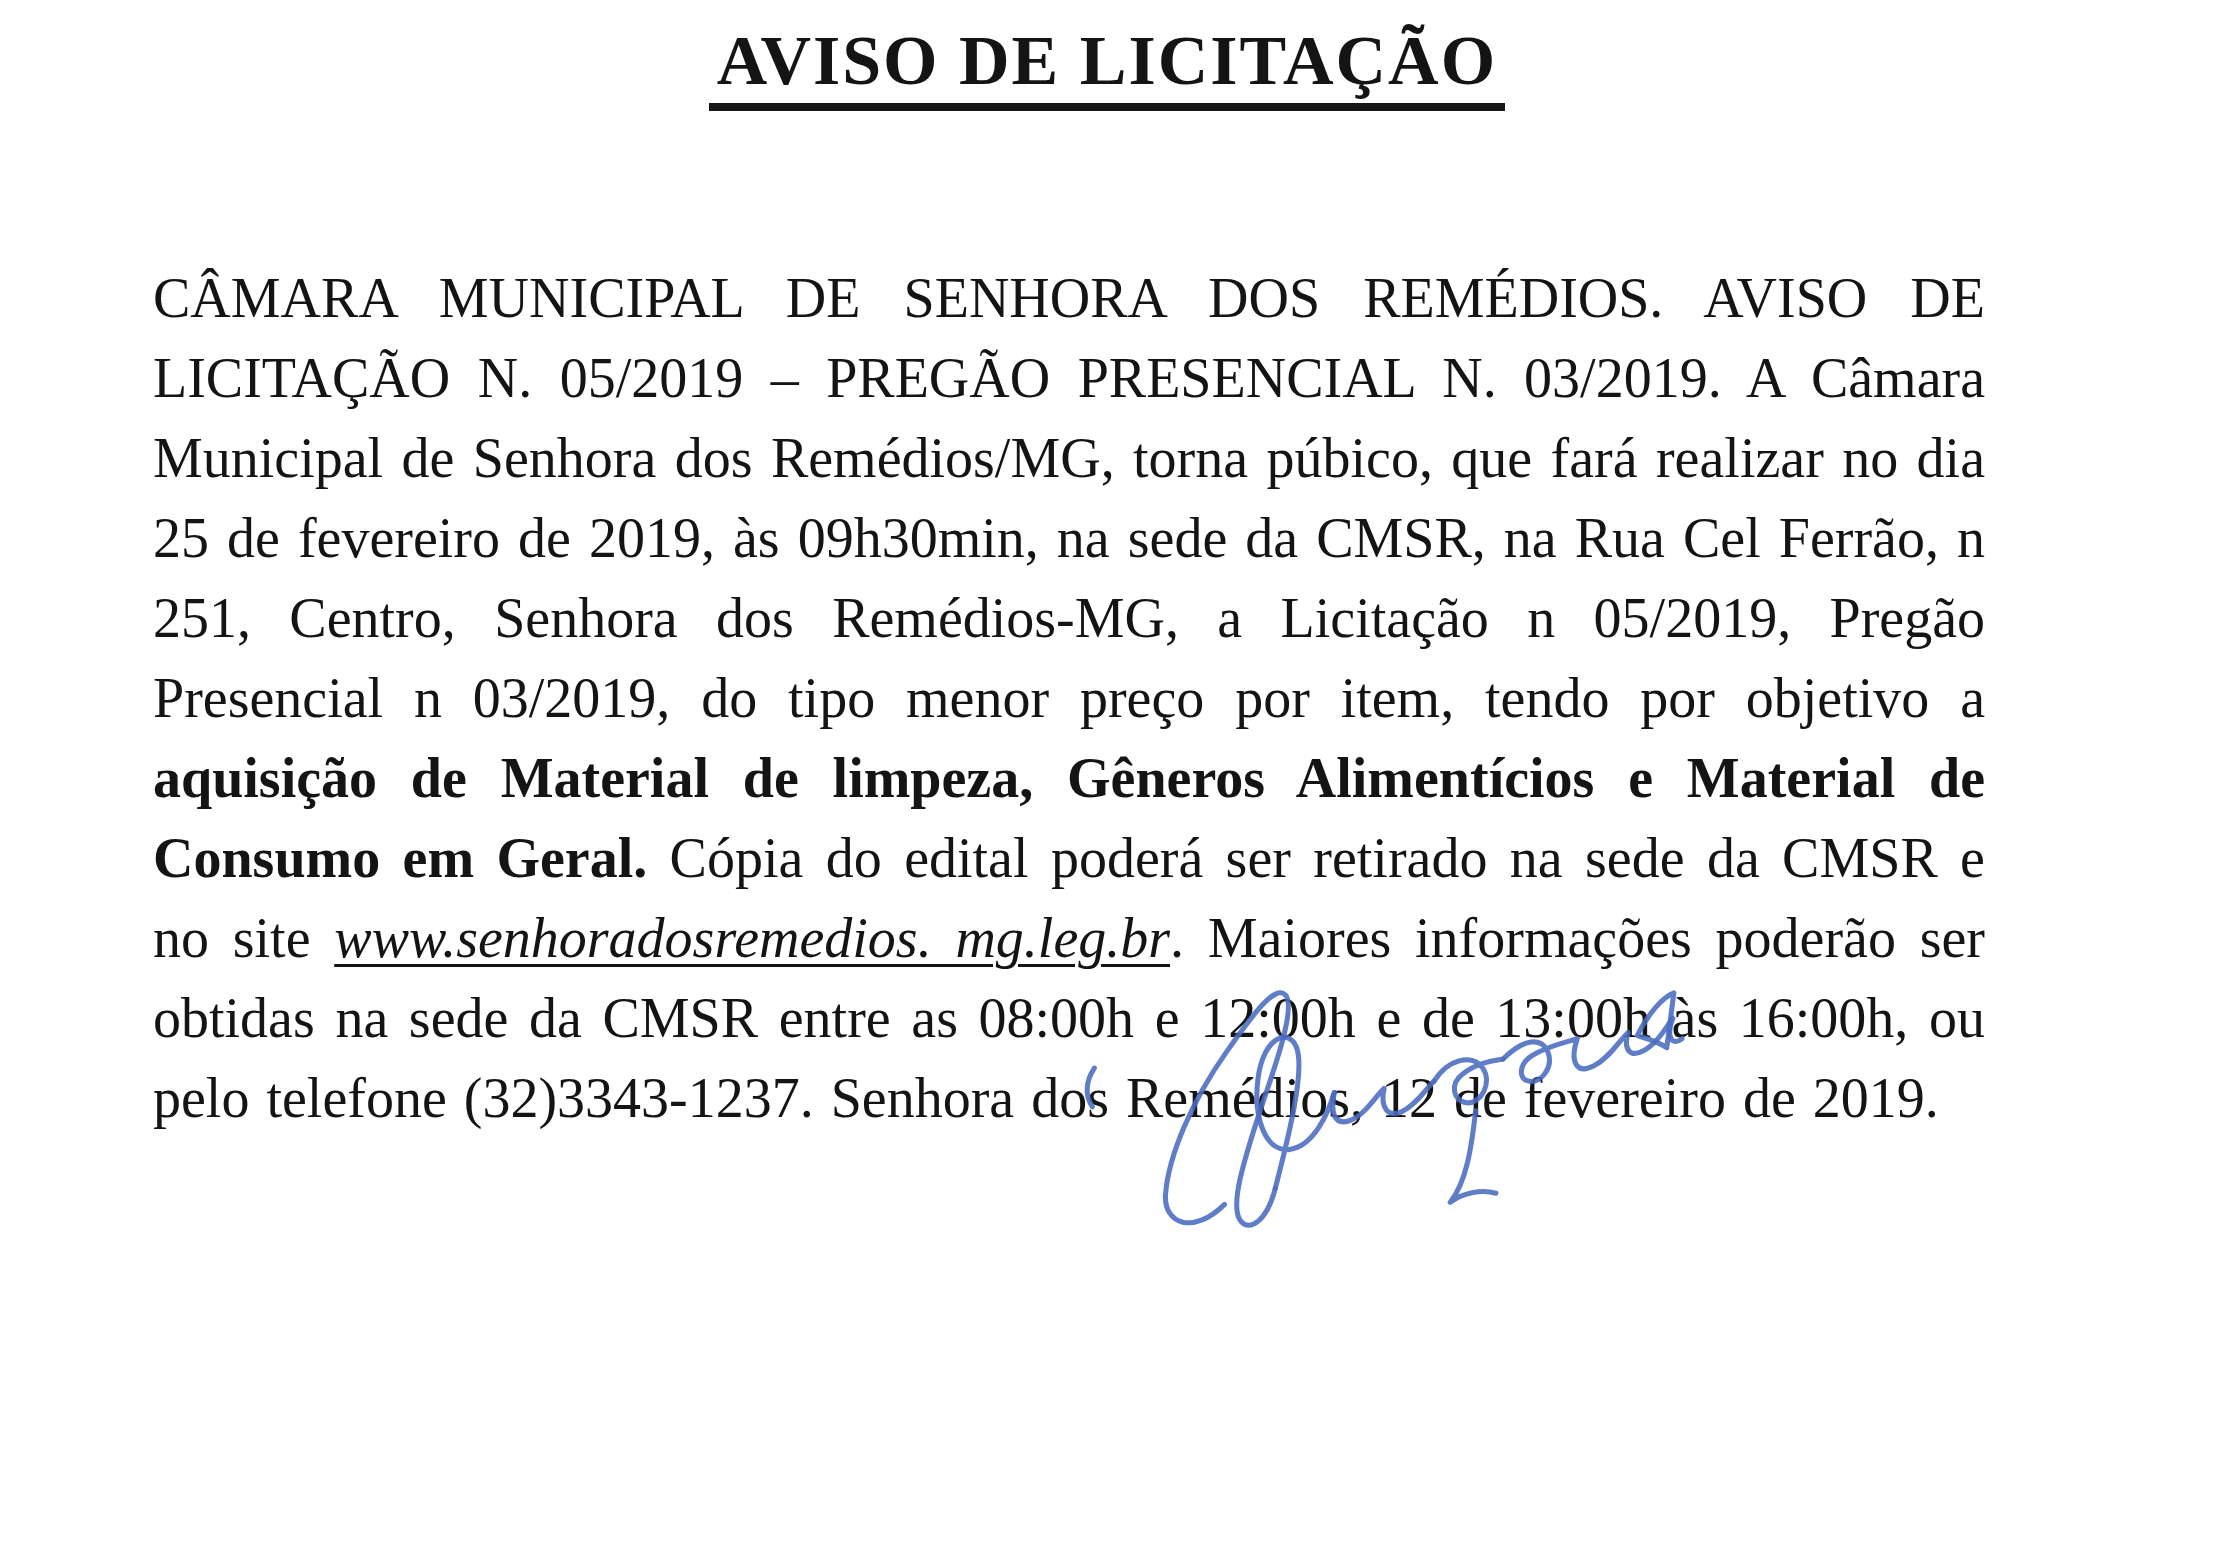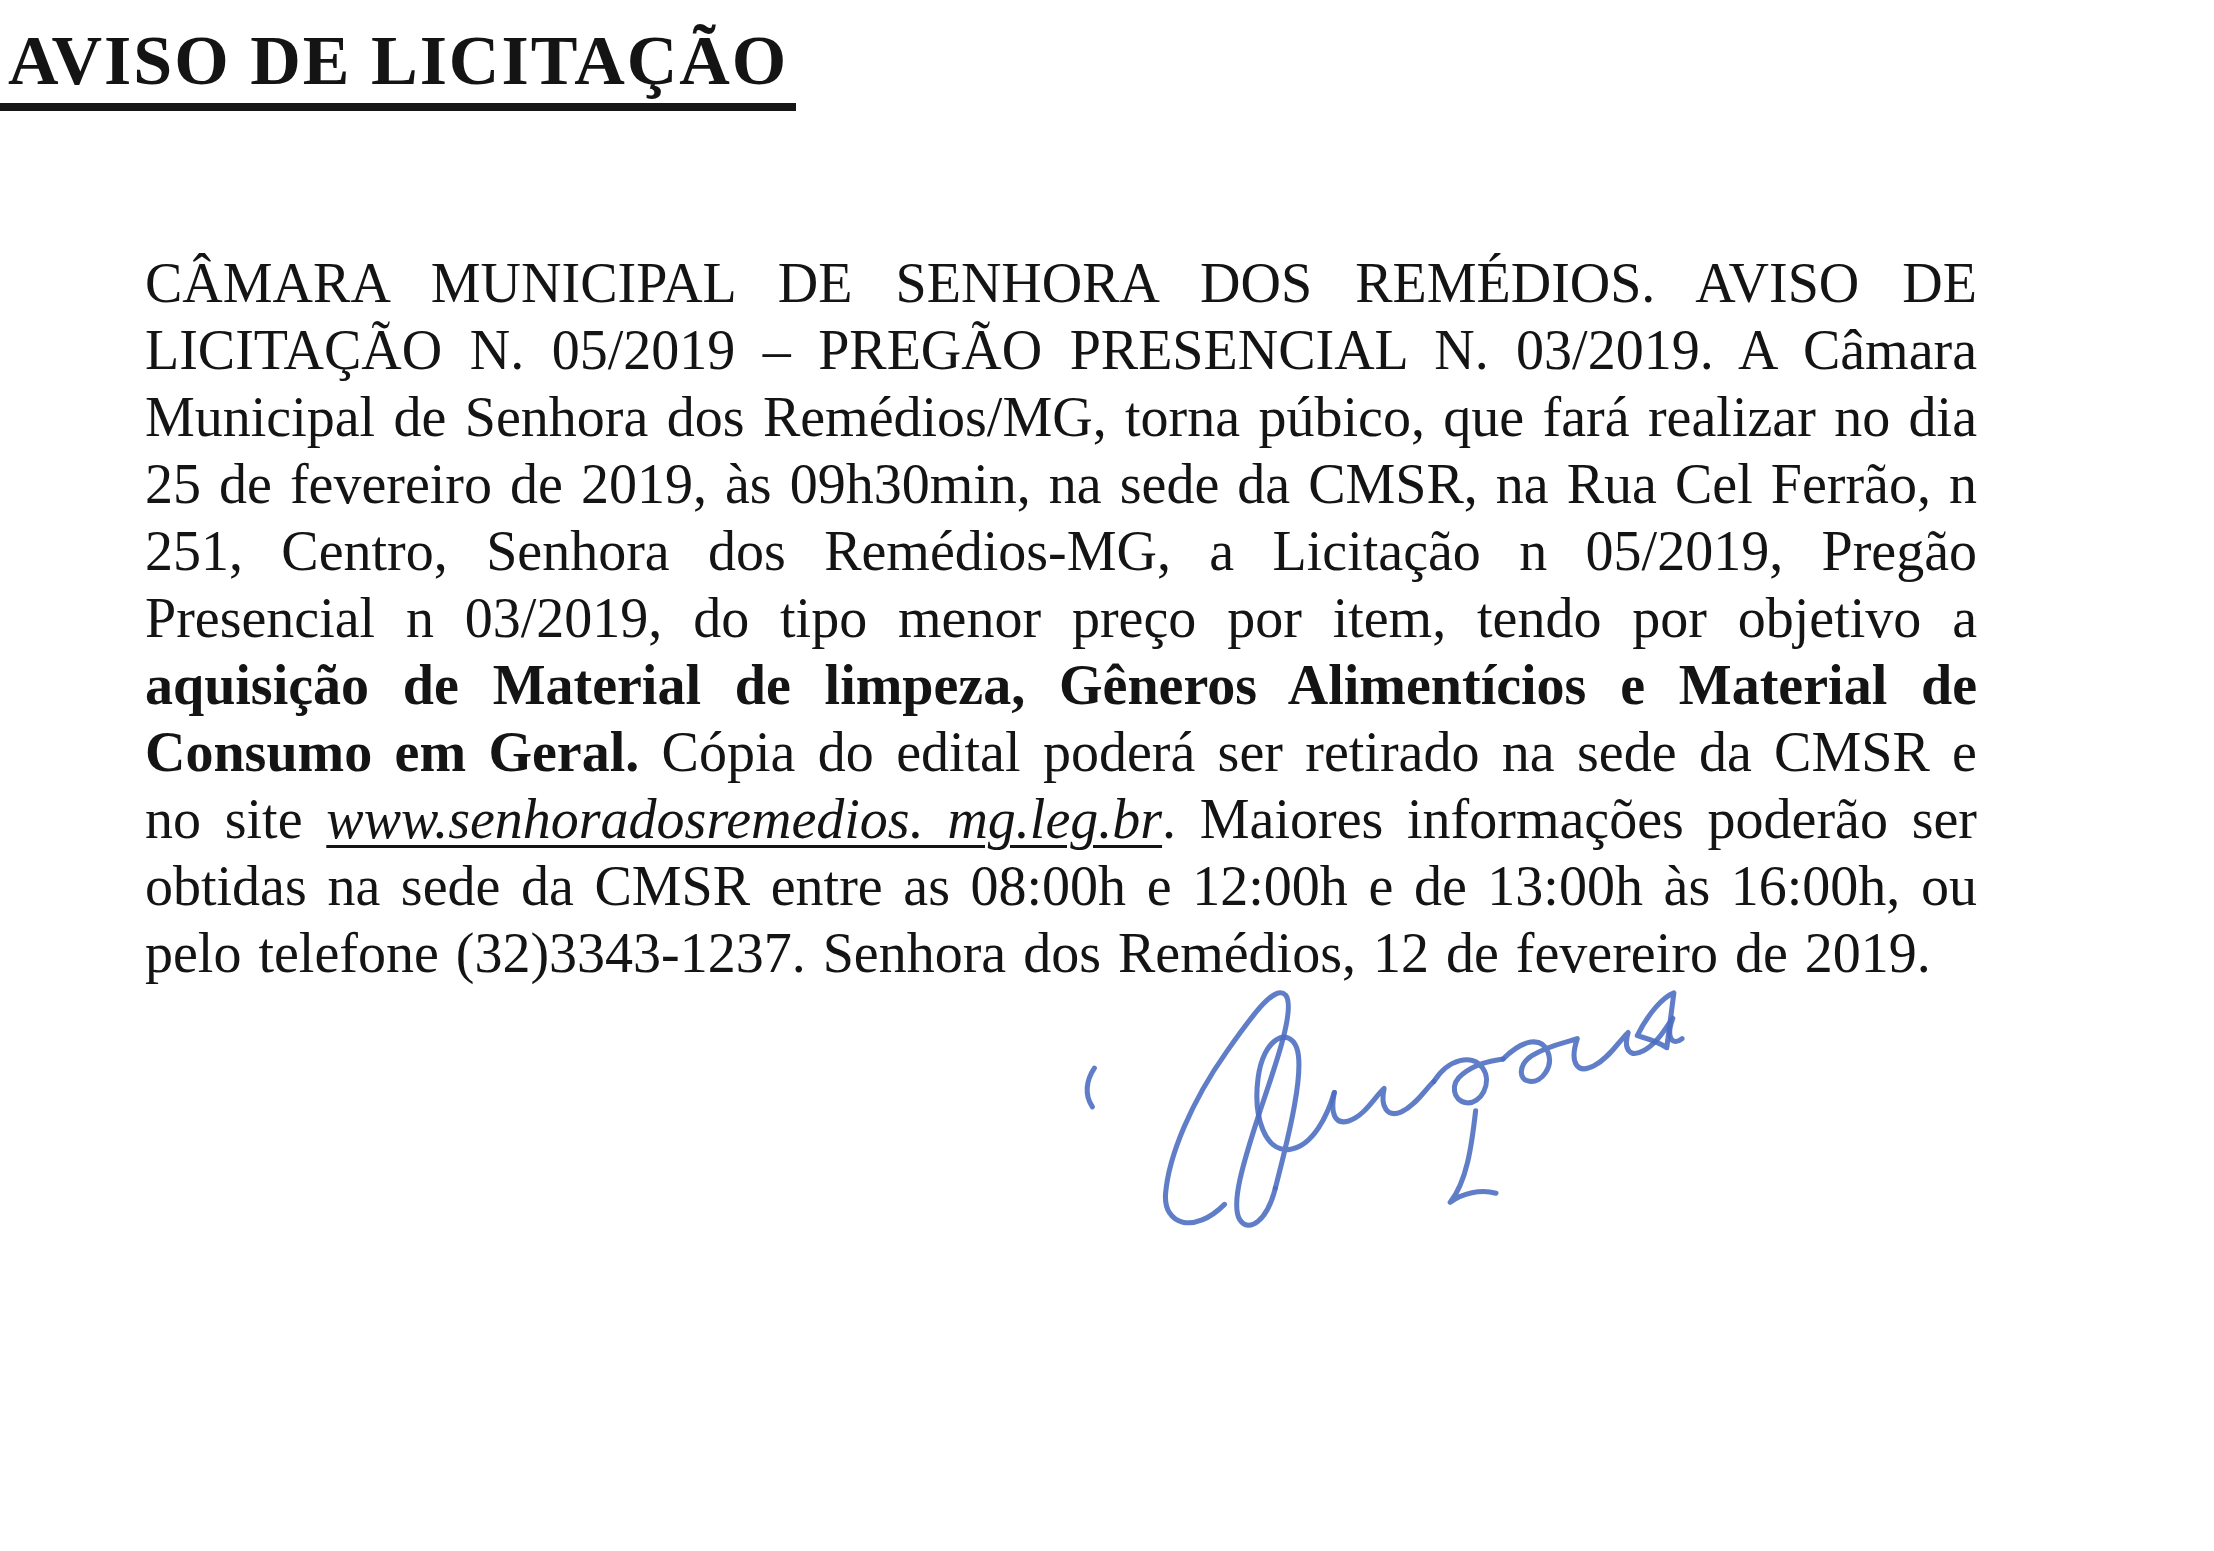--- a/index.html
+++ b/index.html
@@ -10,41 +10,41 @@
     background: #ffffff;
     overflow: hidden;
     font-family: "Liberation Serif", "DejaVu Serif", serif;
     color: #141414;
   }
   .title-wrap {
     position: absolute;
     top: 24px;
     left: 0;
     width: 100%;
-    text-align: left;
+    text-align: center;
   }
   .doc-title {
     display: inline-block;
     margin: 0;
     font-size: 70px;
     font-weight: bold;
     letter-spacing: 2px;
     line-height: 1.05;
     border-bottom: 8px solid #161616;
     padding: 0 8px 5px 8px;
     white-space: nowrap;
   }
   .notice-text {
     position: absolute;
     top: 250px;
     left: 145px;
     width: 1832px;
-    margin: 0;
+    margin: 8px;
     font-size: 56px;
-    line-height: 67px;
+    line-height: 80px;
     text-align: justify;
     word-spacing: 3px;
   }
   .seg-bold { font-weight: bold; }
   .seg-url {
     font-style: italic;
     text-decoration: underline;
     text-decoration-thickness: 3px;
     text-underline-offset: 7px;
   }

